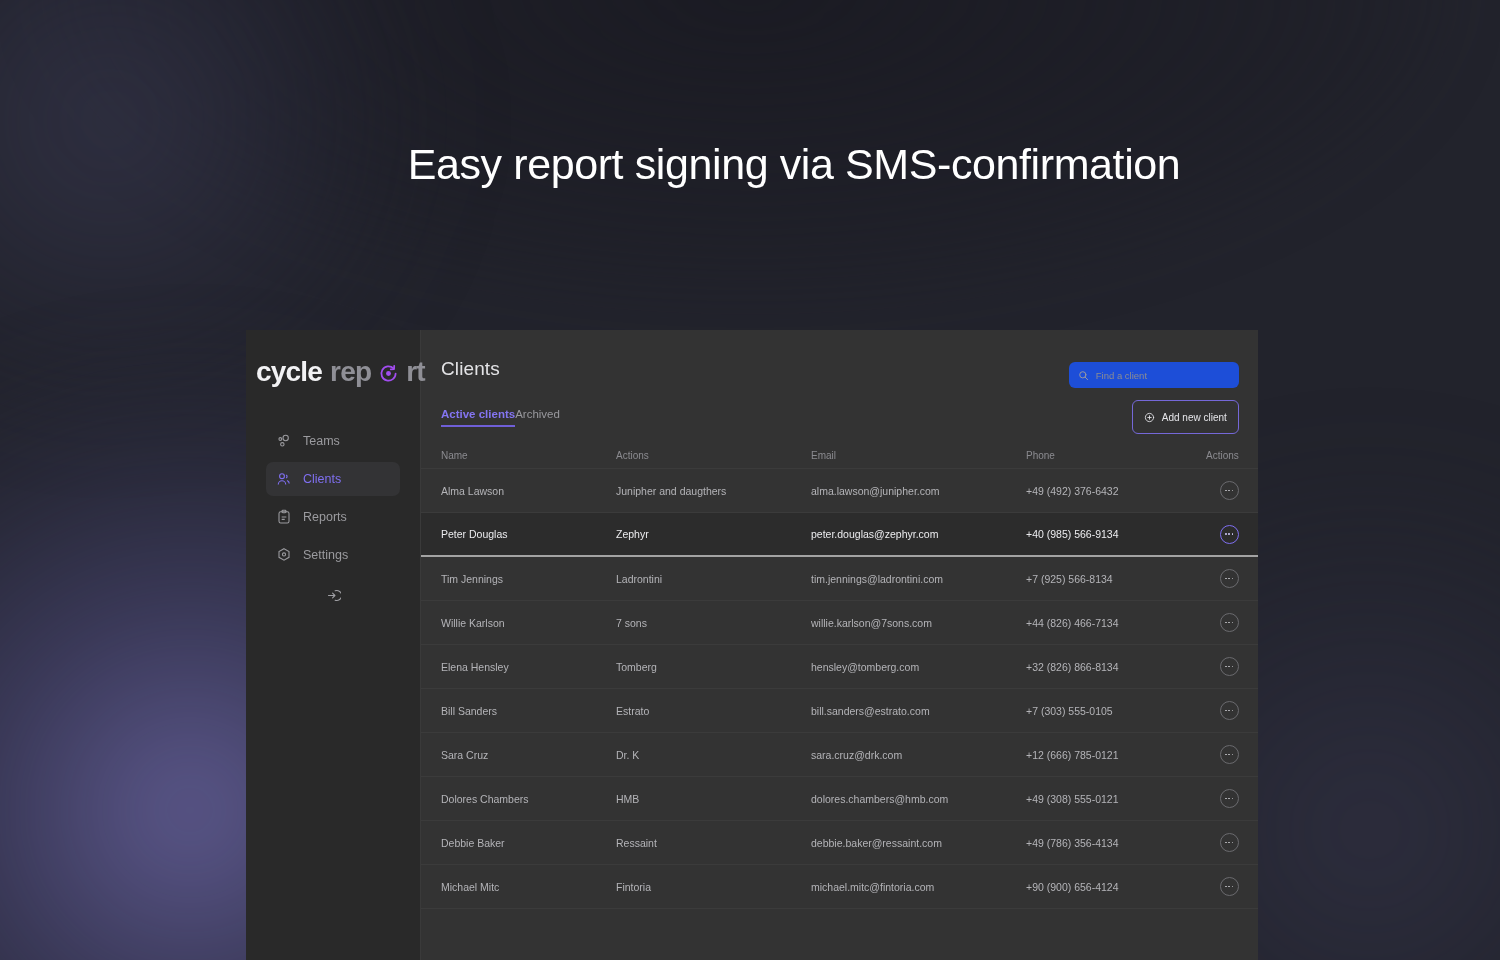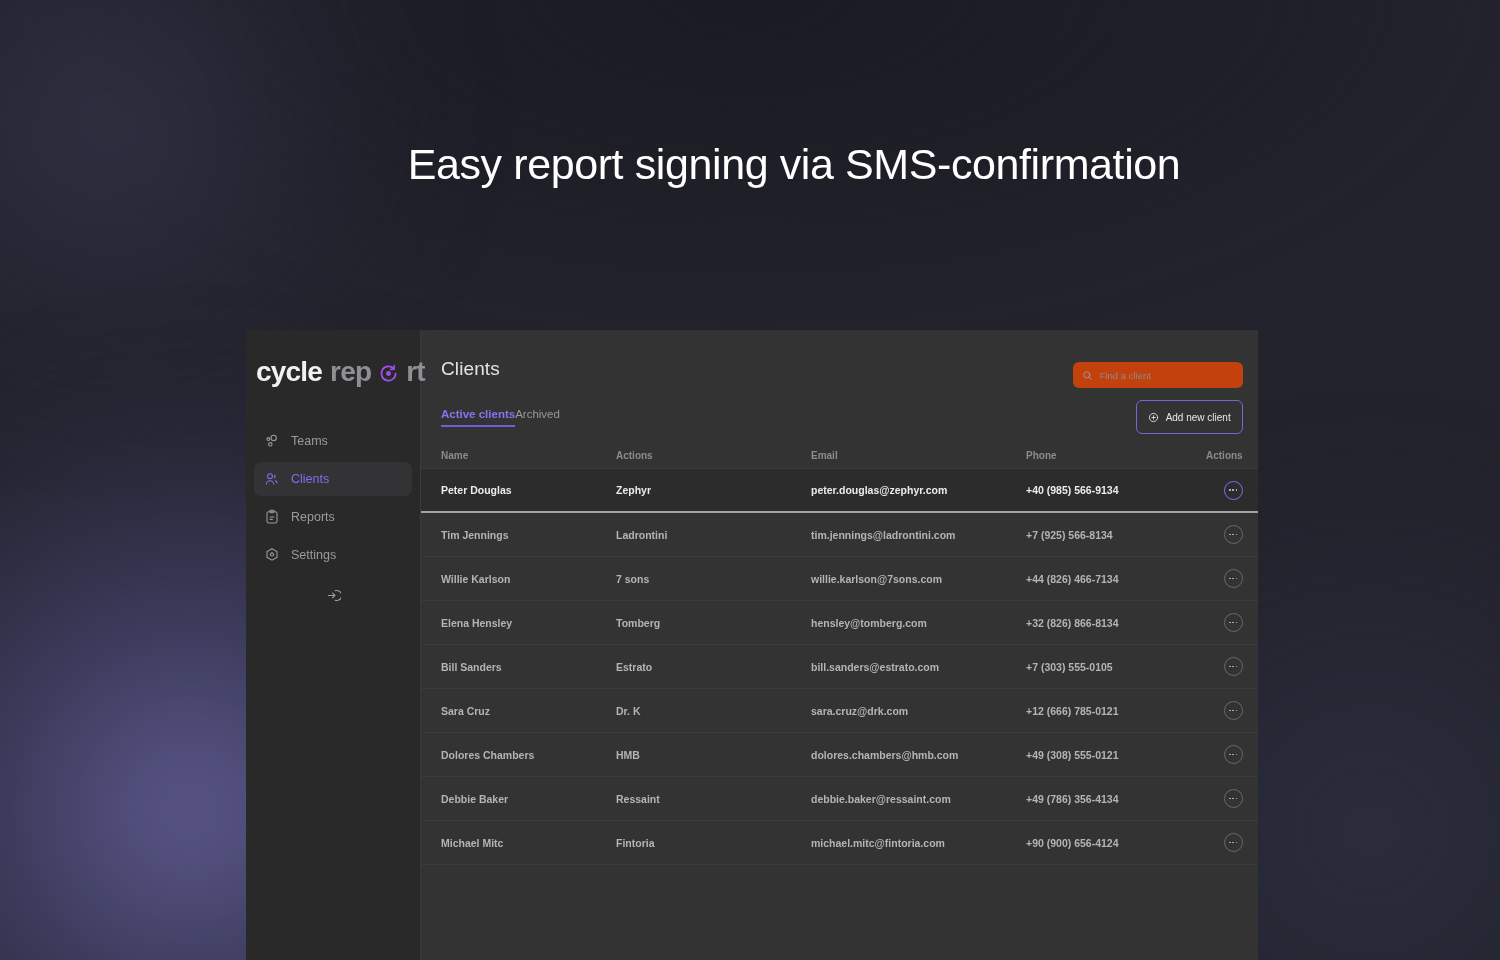--- a/index.html
+++ b/index.html
@@ -137,21 +137,21 @@
   .logo-mark  {
     display: inline-block;
     width: 19px; height: 19px;
     margin: 0 0px 0 0px;
     position: relative;
     top: 1px;
   }
 
   .nav {
     margin-top: 34px;
-    padding: 0 8px;
+    padding: 0 20px;
     display: flex;
     flex-direction: column;
     gap: 4px;
   }
   .nav-item {
     display: flex;
     align-items: center;
     gap: 11px;
     height: 34px;
     padding: 0 10px;
@@ -211,21 +211,21 @@
   }
   .page-title {
     color: #e3e3e6;
     font-size: 19px;
     font-weight: 400;
     letter-spacing: 0.1px;
   }
   .search-box {
     width: 170px;
     height: 26px;
-    background: #c2410c;
+    background: #1d4ed8;
     border-radius: 6px;
     display: flex;
     align-items: center;
     gap: 7px;
     padding: 0 9px;
     margin-top: 4px;
   }
   .search-box input {
     background: transparent;
     border: 0;
@@ -276,21 +276,20 @@
     background: transparent;
     cursor: pointer;
     font-family: "Liberation Sans", sans-serif;
   }
 
   
   .table {
     margin: 9px 0 0 0;
     padding: 0 0 0 0;
     position: relative;
-    font-weight: bold;
   }
   .trow {
     display: grid;
     grid-template-columns: 175px 195px 215px 180px 1fr;
     align-items: center;
     padding: 0 24px 0 20px;
     height: 44px;
     border-bottom: 1px solid #3b3b3b;
     font-size: 10.5px;
     color: #b4b4b8;
@@ -470,20 +469,33 @@
 
       <div class="trow thead">
         <div>Name</div>
         <div>Actions</div>
         <div>Email</div>
         <div>Phone</div>
         <div class="actions-cell">Actions</div>
       </div>
 
       <div id="rows-container">
+          <div class="trow">
+            <div>Alma Lawson</div>
+            <div>Junipher and daugthers</div>
+            <div>alma.lawson@junipher.com</div>
+            <div>+49 (492) 376-6432</div>
+            <div class="actions-cell">
+              <div class="dots-btn">
+                <i></i>
+                <i></i>
+                <i></i>
+              </div>
+            </div>
+          </div>
           <div class="trow selected">
             <div>Peter Douglas</div>
             <div>Zephyr</div>
             <div>peter.douglas@zephyr.com</div>
             <div>+40 (985) 566-9134</div>
             <div class="actions-cell">
               <div class="dots-btn accent">
                 <i></i>
                 <i></i>
                 <i></i>

